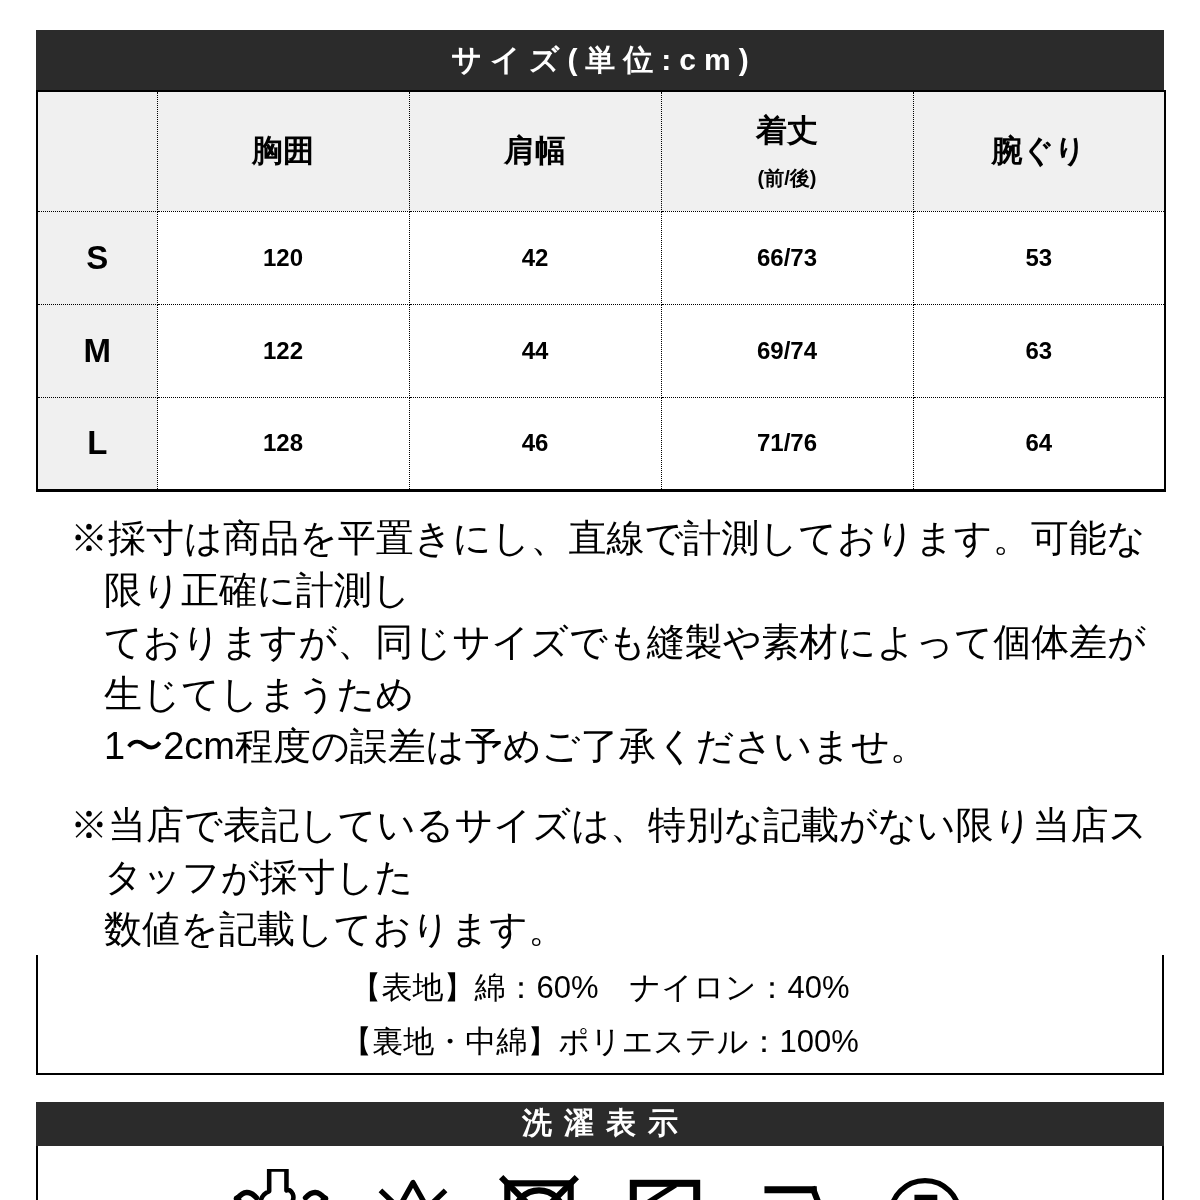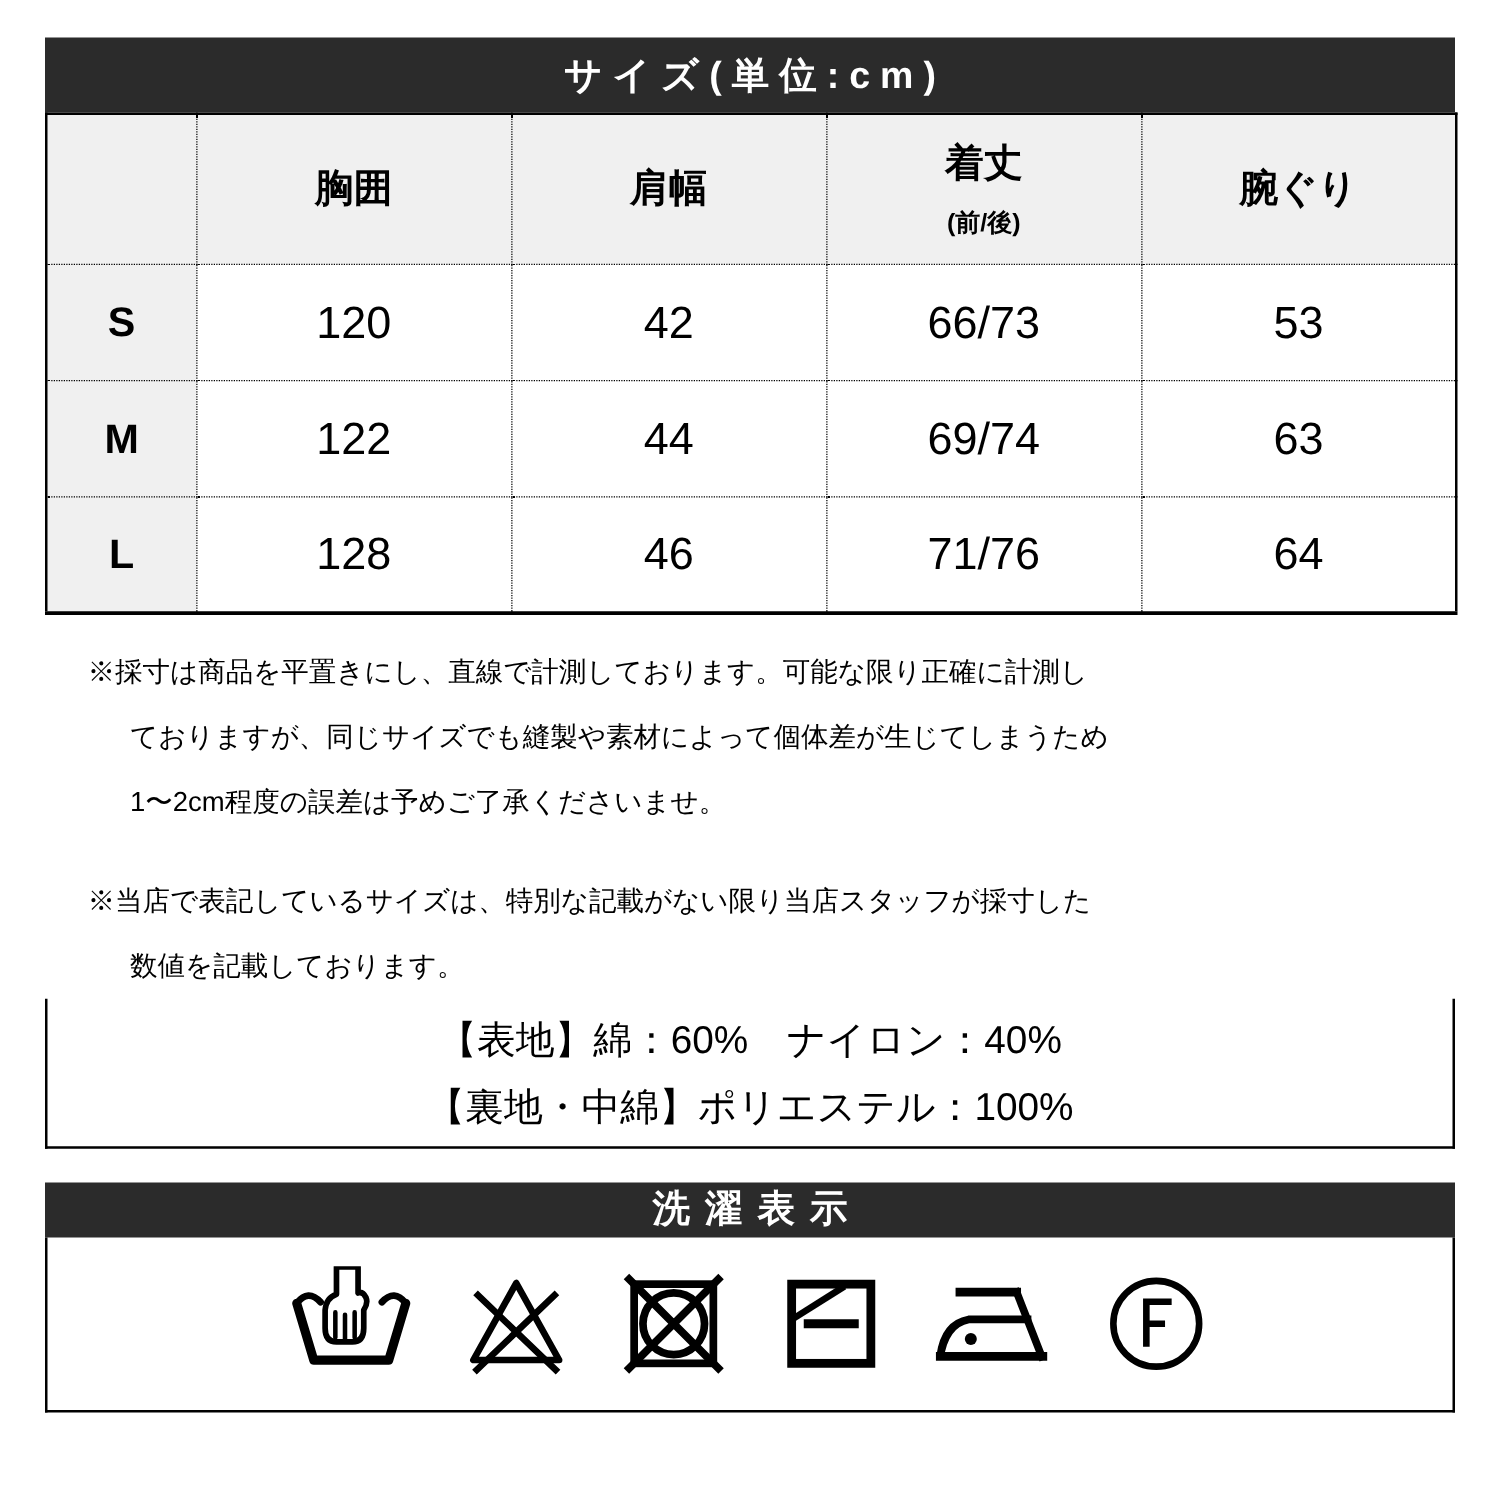--- a/index.html
+++ b/index.html
@@ -30,26 +30,26 @@
     border: 2px solid #000; border-bottom: 3px solid #000;
   }
   .size-table th, .size-table td {
     border: 1px dotted #000; text-align: center; vertical-align: middle; padding: 0;
   }
   .size-table thead th { height: 120px; background: #f0f0f0; font-size: 31px; font-weight: 700; }
   .size-table thead th .main-label { display: block; }
   .size-table thead th .sub-label { display: block; font-size: 20px; font-weight: 700; margin-top: 13px; }
   .size-table tbody tr { height: 93px; }
   .size-table tbody th { background: #f0f0f0; font-size: 33px; font-weight: 700; }
-  .size-table tbody td { font-size: 36px; font-weight: 400; }
+  .size-table tbody td { font-size: 24px; font-weight: 700; }
 
   
   .note {
     margin-top: 20px; padding-left: 68px; text-indent: -34px;
-    font-size: 22px; line-height: 52px; white-space: pre-line;
+    font-size: 38px; line-height: 52px; white-space: pre-line;
   }
   .note-staff { margin-top: 27px; }
 
   
   .section-box { border: 2px solid #000; border-top: none; }
   .material-box {
     text-align: center; font-size: 31px; line-height: 54px;
     padding: 6px 0 4px; white-space: pre-line;
   }
   .laundry-box {

